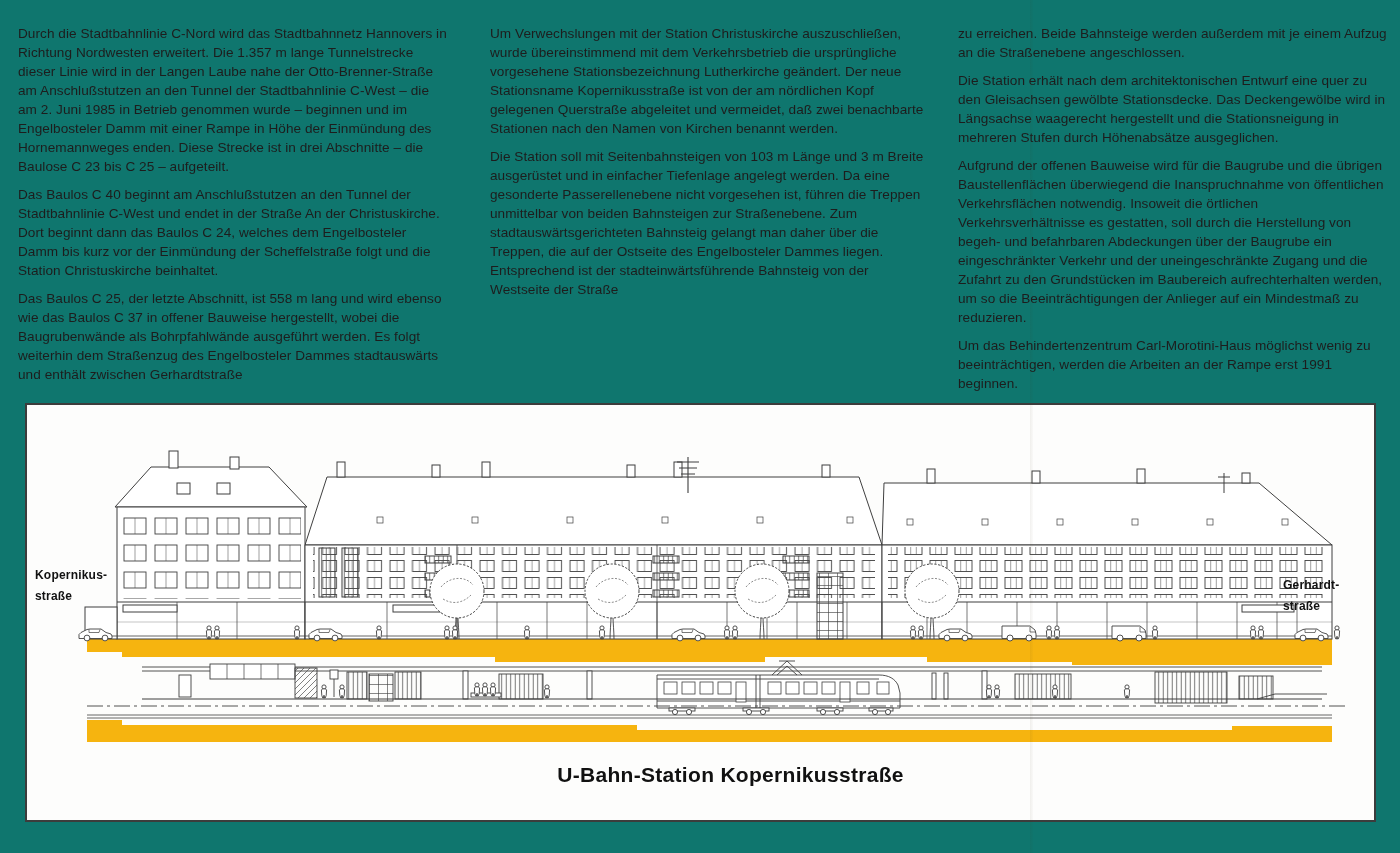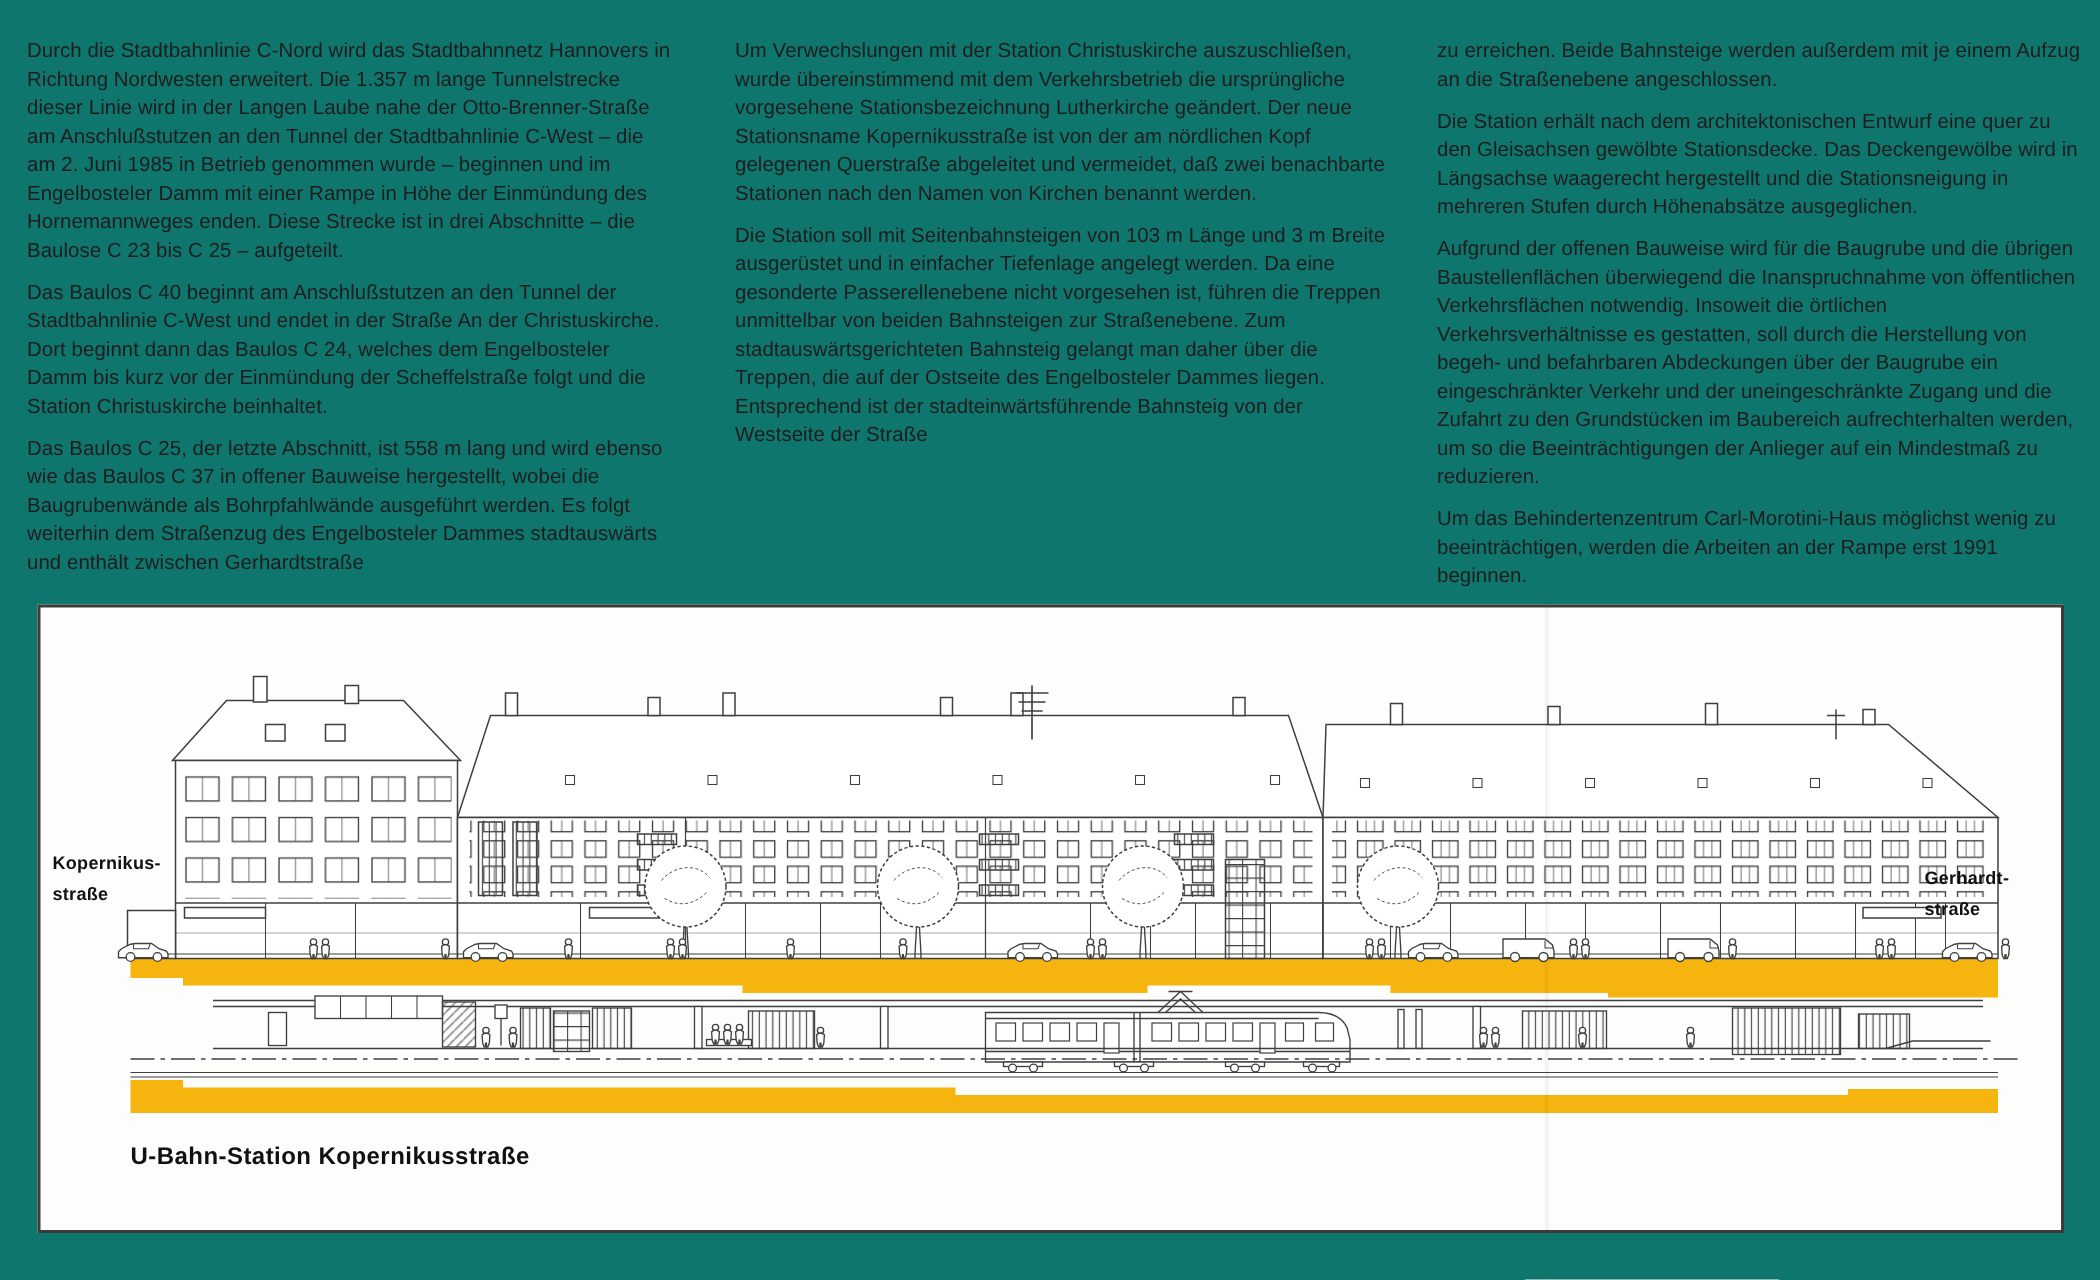--- a/index.html
+++ b/index.html
@@ -18,22 +18,22 @@
     border:2px solid #3c3c3c;box-sizing:border-box;background:#fdfdfc;
   }
   .frame svg{position:absolute;left:0;top:0;width:100%;height:100%;}
   .side-label{
     position:absolute;font-weight:bold;font-size:12px;line-height:21px;
     letter-spacing:.2px;color:#111;white-space:nowrap;
   }
   .left-label{left:8px;top:160px;}
   .right-label{left:1256px;top:170px;}
   .caption{
-    position:absolute;left:60px;right:0;top:358px;text-align:left;
-    font-weight:bold;font-size:16px;letter-spacing:.3px;color:#111;
+    position:absolute;left:60px;right:0;top:358px;text-align:center;
+    font-weight:bold;font-size:21px;letter-spacing:.3px;color:#111;
   }
   .crease{
     position:absolute;left:1030px;top:0;width:3px;height:853px;
     background:linear-gradient(90deg,rgba(60,50,20,.07),rgba(60,50,20,.02));
     pointer-events:none;
   }
 </style>
 </head>
 <body>
 

